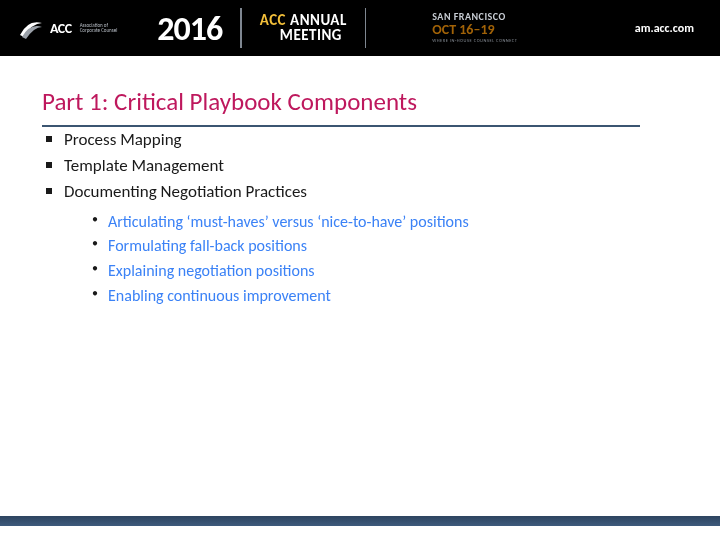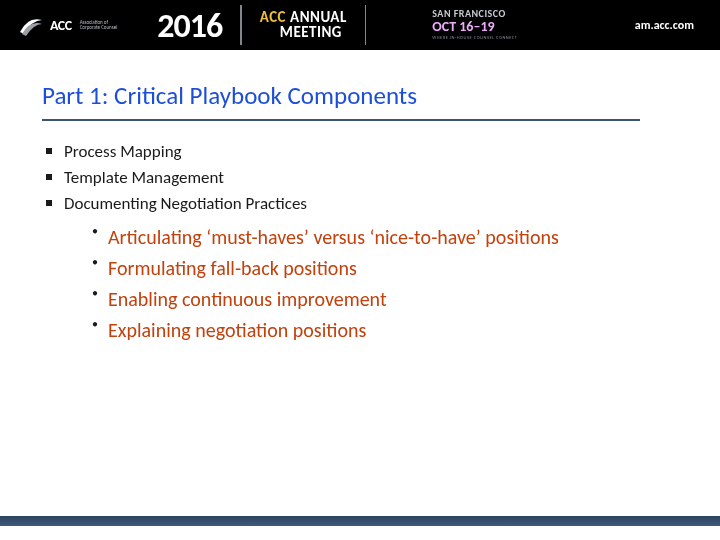--- a/index.html
+++ b/index.html
@@ -6,21 +6,21 @@
   body {
     width: 720px;
     height: 540px;
     font-family: Calibri, "Segoe UI", Arial, sans-serif;
     background: #ffffff;
     position: relative;
     overflow: hidden;
   }
   .header {
     width: 100%;
-    height: 50px;
+    height: 56px;
     background: #000000;
     display: flex;
     align-items: center;
     padding: 0 18px;
     position: relative;
     color: #fff;
   }
   .acc-logo {
     display: flex;
     align-items: center;
@@ -91,21 +91,21 @@
   }
   .loc-col .city {
     font-size: 10px;
     font-weight:700;
     color:#c7ccd3;
     letter-spacing:0.5px;
   }
   .loc-col .date {
     font-size: 14px;
     font-weight:700;
-    color:#f0abfc;
+    color:#a16207;
   }
   .loc-col .tag {
     font-size: 4.5px;
     color:#7f858d;
     letter-spacing:0.5px;
     margin-top:2px;
   }
   .url {
     position:absolute;
     right:26px;
@@ -115,32 +115,31 @@
     font-weight:700;
     color:#fff;
   }
 
   .content {
     padding: 30px 42px 0 42px;
   }
   .title {
     font-size: 25px;
     font-weight: 400;
-    color: #1d4ed8;
+    color: #be185d;
     padding-bottom: 6px;
   }
   .title-rule {
     height: 1.5px;
     background: #3b5571;
     width: 94%;
     margin-top: 2px;
   }
   ul.primary {
     list-style: none;
-    margin-top: 18px;
   }
   ul.primary > li {
     position: relative;
     padding-left: 22px;
     font-size: 17px;
     color: #1a1a1a;
     line-height: 1.55;
   }
   ul.primary > li::before {
     content: "";
@@ -152,22 +151,22 @@
     background: #1a1a1a;
   }
   ul.secondary {
     list-style: none;
     margin-top: 4px;
     margin-left: 48px;
   }
   ul.secondary > li {
     position: relative;
     padding-left: 18px;
-    font-size: 20px;
-    color: #c2410c;
+    font-size: 16px;
+    color: #3b82f6;
     line-height: 1.55;
   }
   ul.secondary > li::before {
     content: "•";
     position: absolute;
     left: 2px;
     top: 0;
     font-size: 12px;
     color: #1a1a1a;
   }
@@ -222,18 +221,18 @@
   <div class="title-rule"></div>
 
   <ul class="primary">
     <li>Process Mapping</li>
     <li>Template Management</li>
     <li>Documenting Negotiation Practices</li>
   </ul>
   <ul class="secondary">
     <li>Articulating ‘must-haves’ versus ‘nice-to-have’ positions</li>
     <li>Formulating fall-back positions</li>
+    <li>Explaining negotiation positions</li>
     <li>Enabling continuous improvement</li>
-    <li>Explaining negotiation positions</li>
   </ul>
 </div>
 
 <div class="footer-bar"></div>
 
 </body></html>

